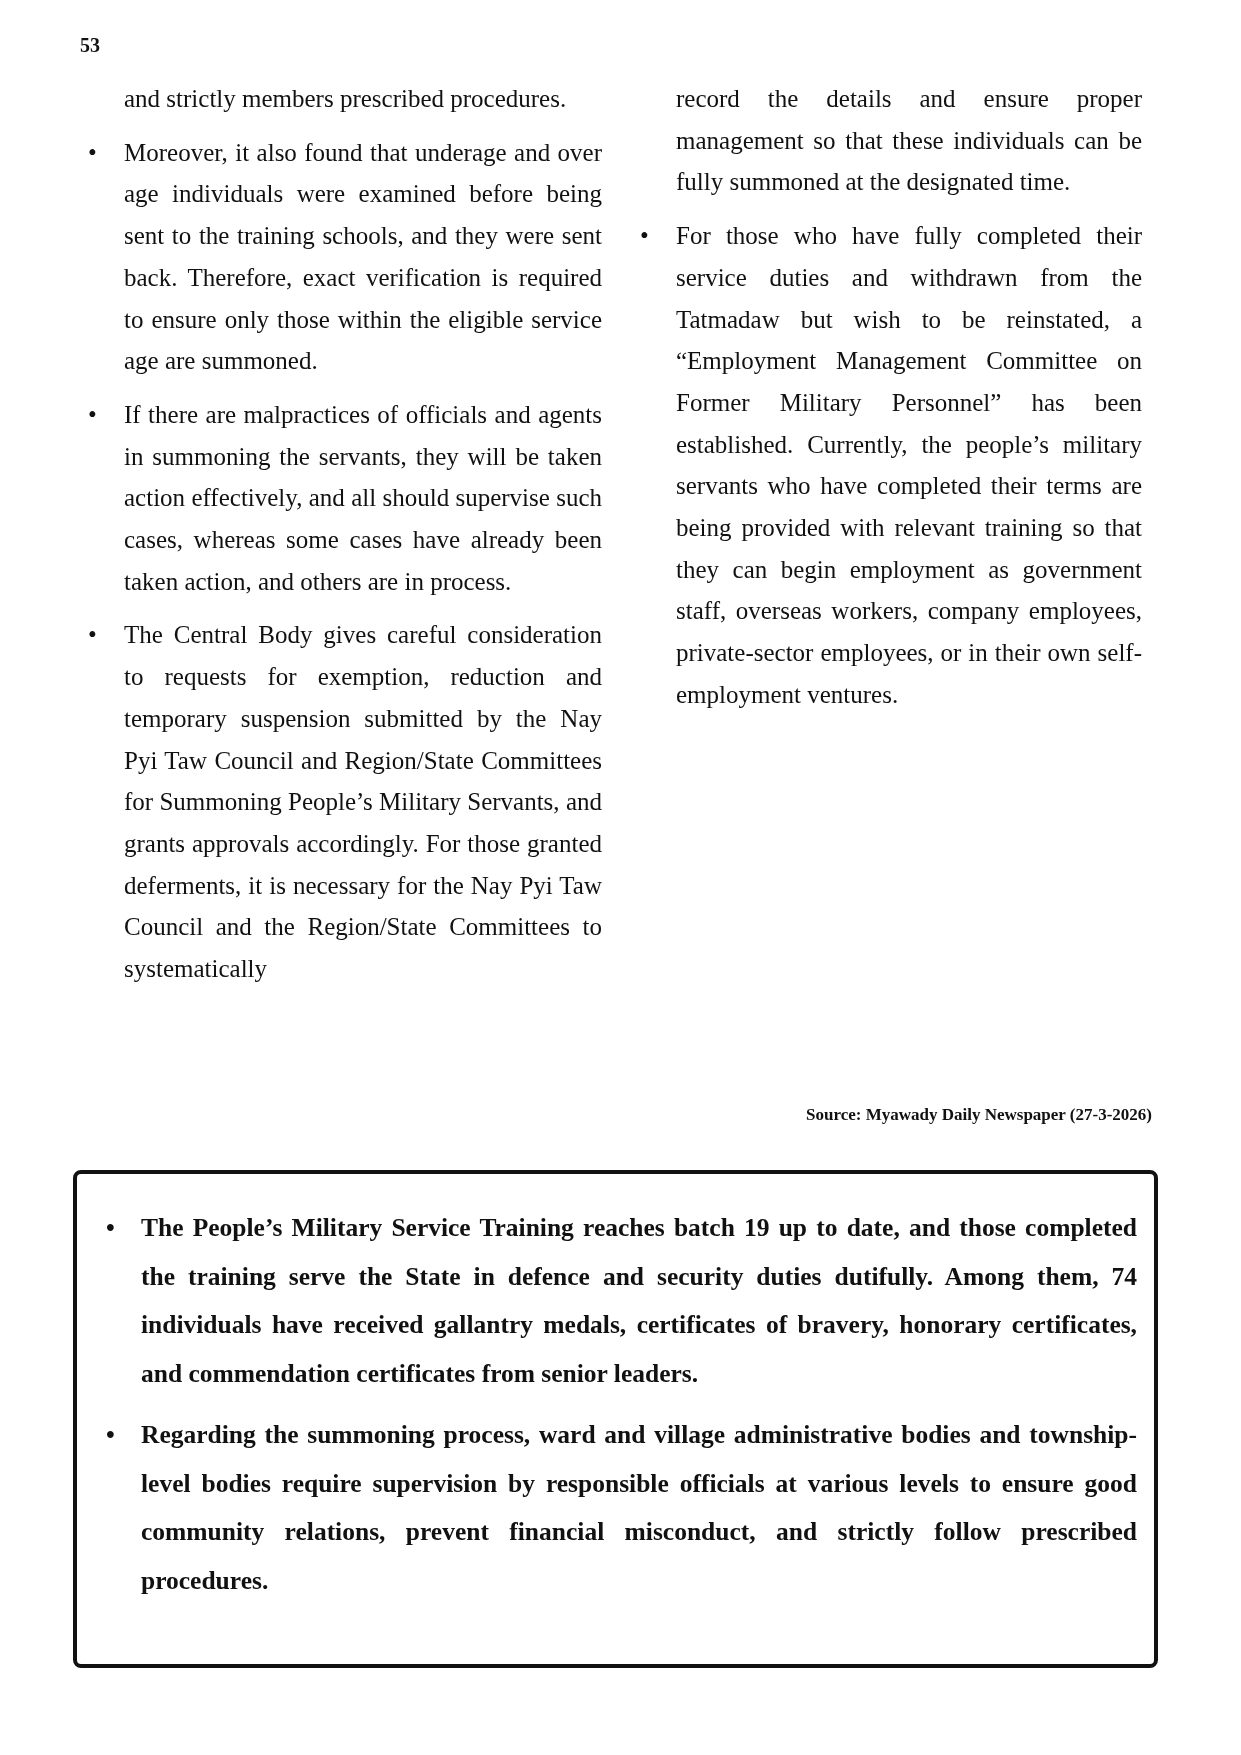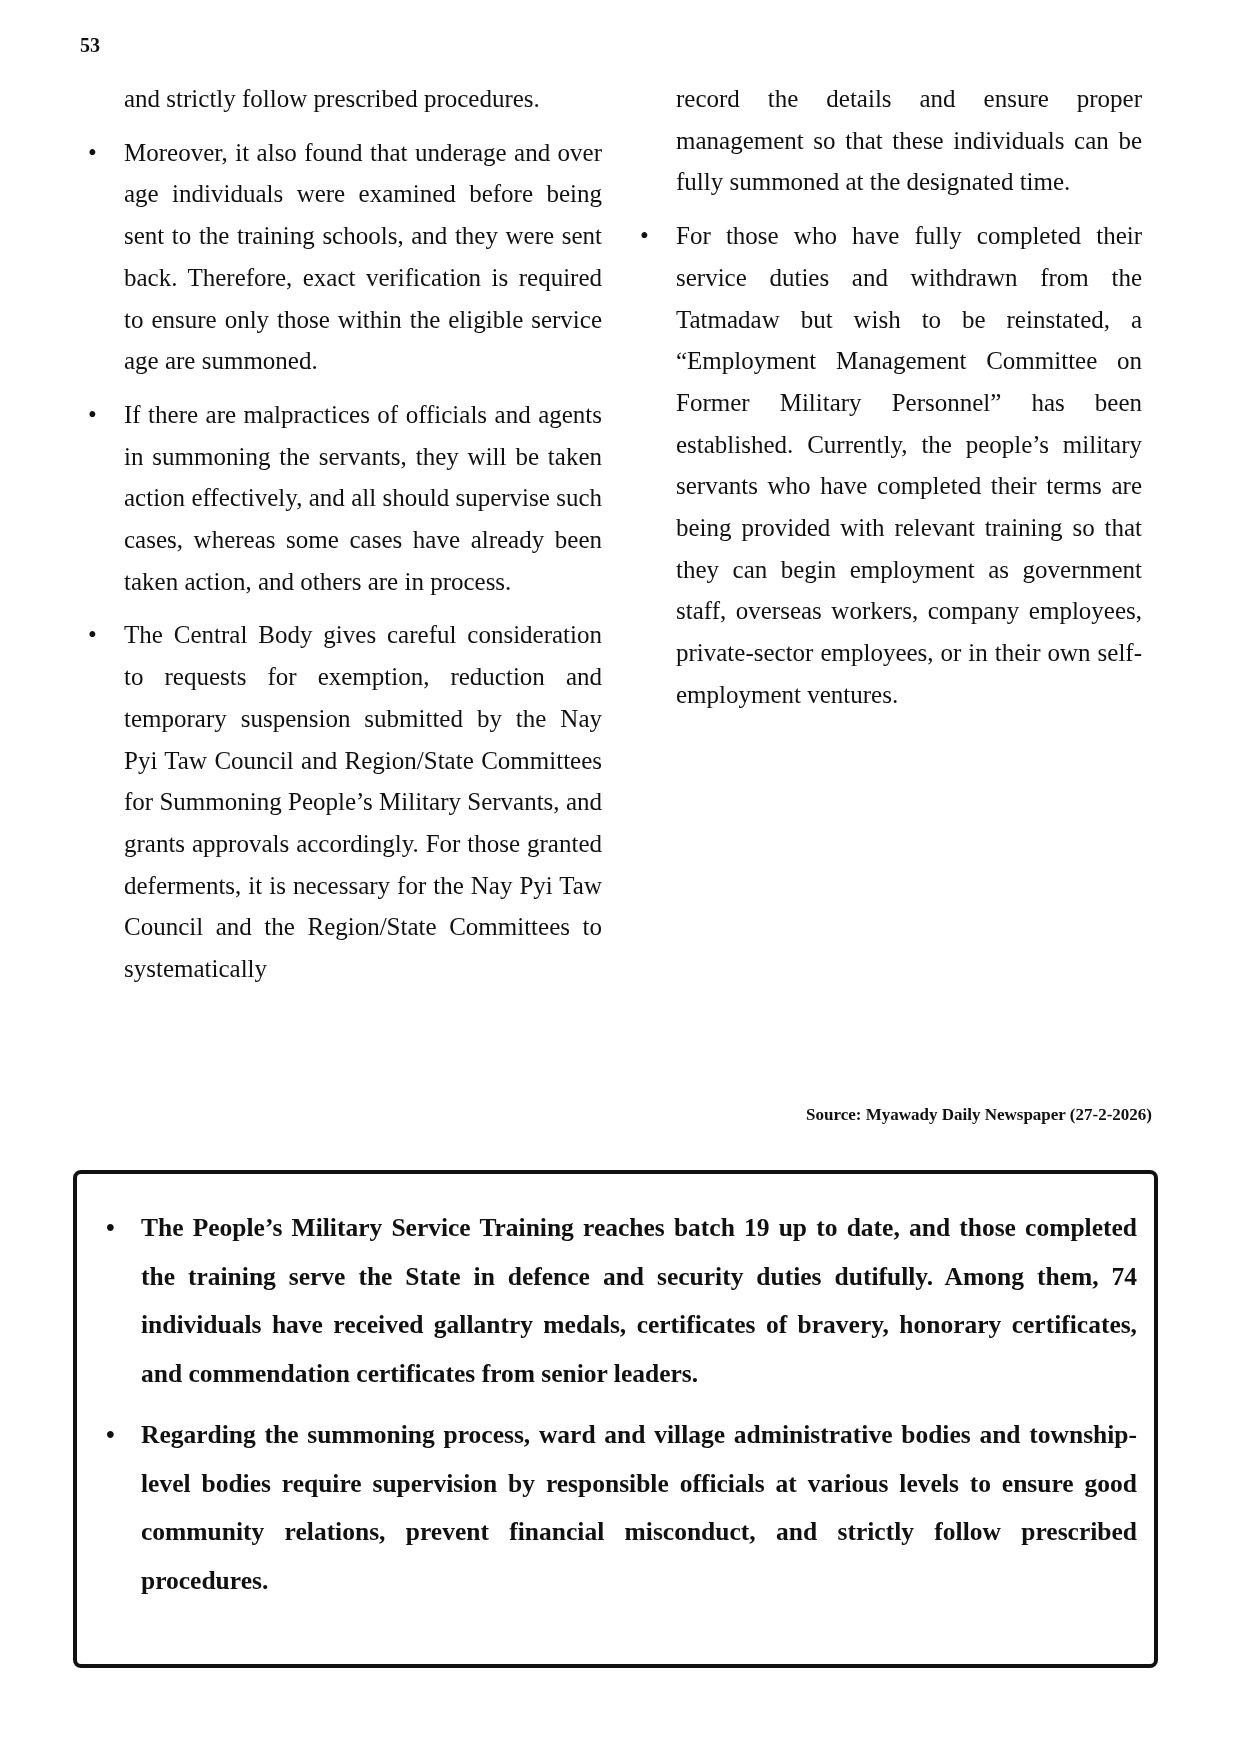--- a/index.html
+++ b/index.html
@@ -19,31 +19,31 @@
   .box-list { position: absolute; left: 64px; top: 30px; width: 996px; font-size: 25.5px; font-weight: bold; line-height: 48.5px; text-align: justify; }
   .box-list .bullet-item { margin-bottom: 13px; }
   .box-list .bullet-item::before { left: -35px; }
 </style>
 </head>
 <body>
 
 <div class="page-number">53</div>
 
 <div class="col col-left">
-  <p class="para">and strictly follow prescribed procedures.</p>
+  <p class="para">and strictly members prescribed procedures.</p>
   <div class="bullet-item">Moreover, it also found that underage and over age individuals were examined before being sent to the training schools, and they were sent back. Therefore, exact verification is required to ensure only those within the eligible service age are summoned.</div>
   <div class="bullet-item">If there are malpractices of officials and agents in summoning the servants, they will be taken action effectively, and all should supervise such cases, whereas some cases have already been taken action, and others are in process.</div>
   <div class="bullet-item">The Central Body gives careful consideration to requests for exemption, reduction and temporary suspension submitted by the Nay Pyi Taw Council and Region/State Committees for Summoning People’s Military Servants, and grants approvals accordingly. For those granted deferments, it is necessary for the Nay Pyi Taw Council and the Region/State Committees to systematically</div>
 </div>
 
 <div class="col col-right">
   <p class="para" style="padding-left:36px">record the details and ensure proper management so that these individuals can be fully summoned at the designated time.</p>
   <div class="bullet-item">For those who have fully completed their service duties and withdrawn from the Tatmadaw but wish to be reinstated, a “Employment Management Committee on Former Military Personnel” has been established. Currently, the people’s military servants who have completed their terms are being provided with relevant training so that they can begin employment as government staff, overseas workers, company employees, private-sector employees, or in their own self-employment ventures.</div>
 </div>
 
-<div class="source">Source: Myawady Daily Newspaper (27-2-2026)</div>
+<div class="source">Source: Myawady Daily Newspaper (27-3-2026)</div>
 
 <div class="box">
   <div class="box-list">
     <div class="bullet-item">The People’s Military Service Training reaches batch 19 up to date, and those completed the training serve the State in defence and security duties dutifully. Among them, 74 individuals have received gallantry medals, certificates of bravery, honorary certificates, and commendation certificates from senior leaders.</div>
     <div class="bullet-item">Regarding the summoning process, ward and village administrative bodies and township-level bodies require supervision by responsible officials at various levels to ensure good community relations, prevent financial misconduct, and strictly follow prescribed procedures.</div>
   </div>
 </div>
 
 </body></html>

